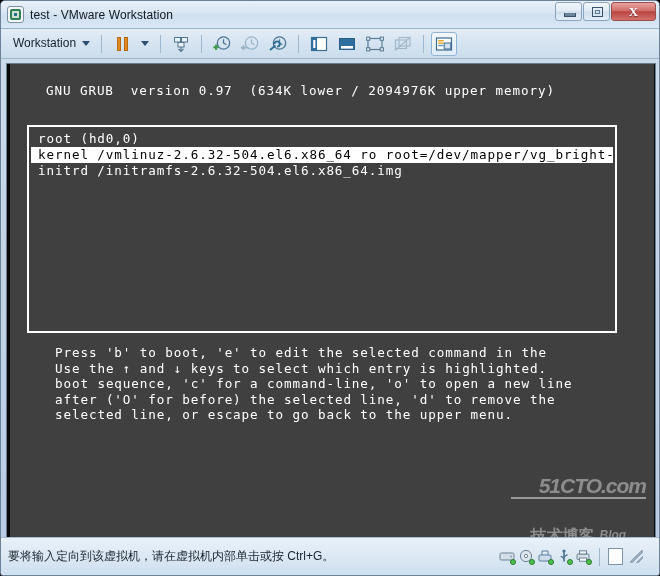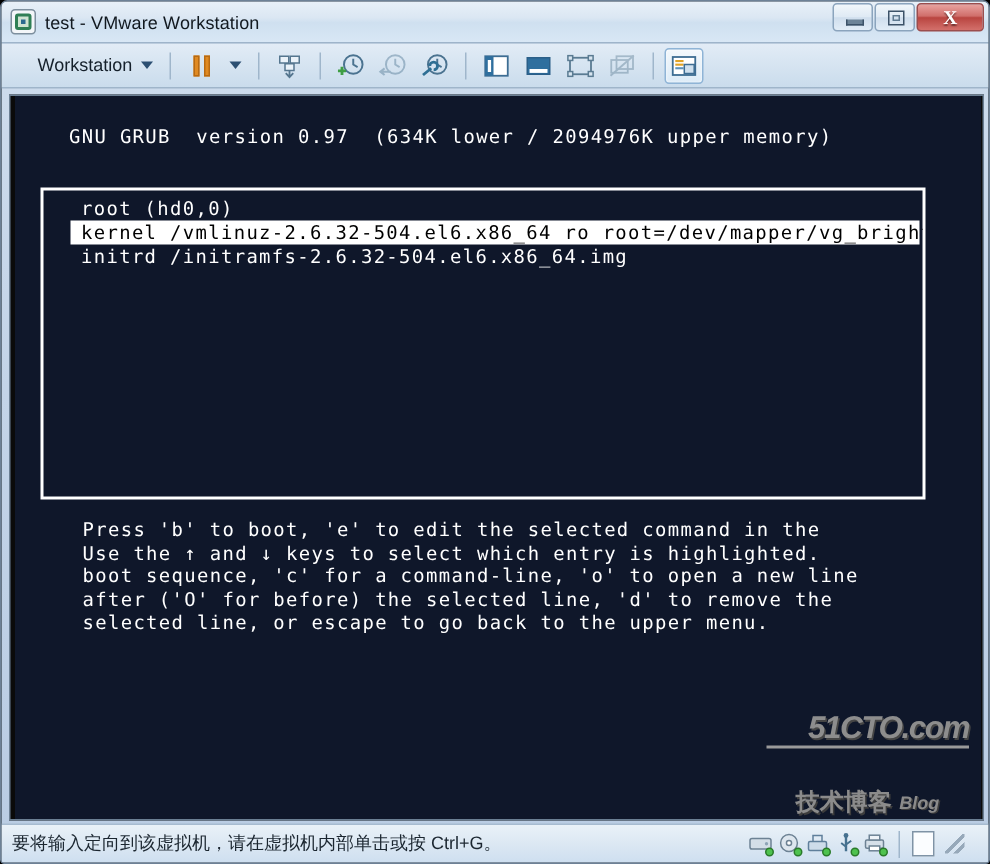--- a/index.html
+++ b/index.html
@@ -115,21 +115,21 @@
     color: #fff;
     text-shadow: 0 1px 1px rgba(0,0,0,.45);
     font-family: "Liberation Serif", serif;
   }
 
   
   .toolbar {
     height: 30px;
     display: flex;
     align-items: center;
-    padding: 0 20px;
+    padding: 0 8px;
     background: linear-gradient(to bottom, #e2ecf6 0%, #d6e4f1 50%, #cadcec 100%);
     border-bottom: 1px solid #9fb5ca;
     box-sizing: border-box;
     gap: 2px;
   }
   .tb-menu {
     font-size: 12px;
     color: #15202b;
     padding: 2px 4px 3px 4px;
     display: flex;
@@ -188,21 +188,21 @@
     background: #0a0a0a;
     border: 1px solid #6b7f93;
     box-sizing: border-box;
     overflow: hidden;
   }
   .vm-screen {
     position: absolute;
     left: 3px; top: 0px;
     width: 644px;
     height: 482px;
-    background: #0f172a;
+    background: #404040;
     overflow: hidden;
   }
 
   .grub {
     font-family: "DejaVu Sans Mono", monospace;
     color: #ffffff;
     font-size: 12.6px;
     line-height: 14.5px;
     letter-spacing: 0.9px;
     white-space: pre;
@@ -213,21 +213,21 @@
     top: 20px;
   }
   .grub-box {
     position: absolute;
     left: 17px;
     top: 61px;
     width: 590px;
     height: 208px;
     border: 2px solid #ffffff;
     box-sizing: border-box;
-    padding: 4px 0 0 16px;
+    padding: 4px 0 0 0;
     overflow: hidden;
   }
   .grub-line {
     font-family: "DejaVu Sans Mono", monospace;
     color: #ffffff;
     font-size: 12.6px;
     line-height: 16px;
     letter-spacing: 0.9px;
     white-space: pre;
     padding-left: 9px;
@@ -284,21 +284,21 @@
     line-height: 17px;
     margin-top: 28px;
   }
   .wm-cn { font-size: 16px; font-weight: bold; text-shadow: 1px 1px 0 #3d3d3d; }
   .wm-blog { font-size: 12px; font-weight: bold; font-style: italic; text-shadow: 1px 1px 0 #3d3d3d; }
 
   
   .statusbar {
     position: absolute;
     left: 0; right: 0; bottom: 0;
-    height: 26px;
+    height: 38px;
     background: linear-gradient(to bottom, #e9f1f8 0%, #dce8f3 50%, #cedff0 100%);
     border-top: 1px solid #a6bbd0;
     display: flex;
     align-items: center;
     padding: 0 16px 0 7px;
     box-sizing: border-box;
   }
   .status-text {
     font-size: 12px;
     color: #1b2630;

